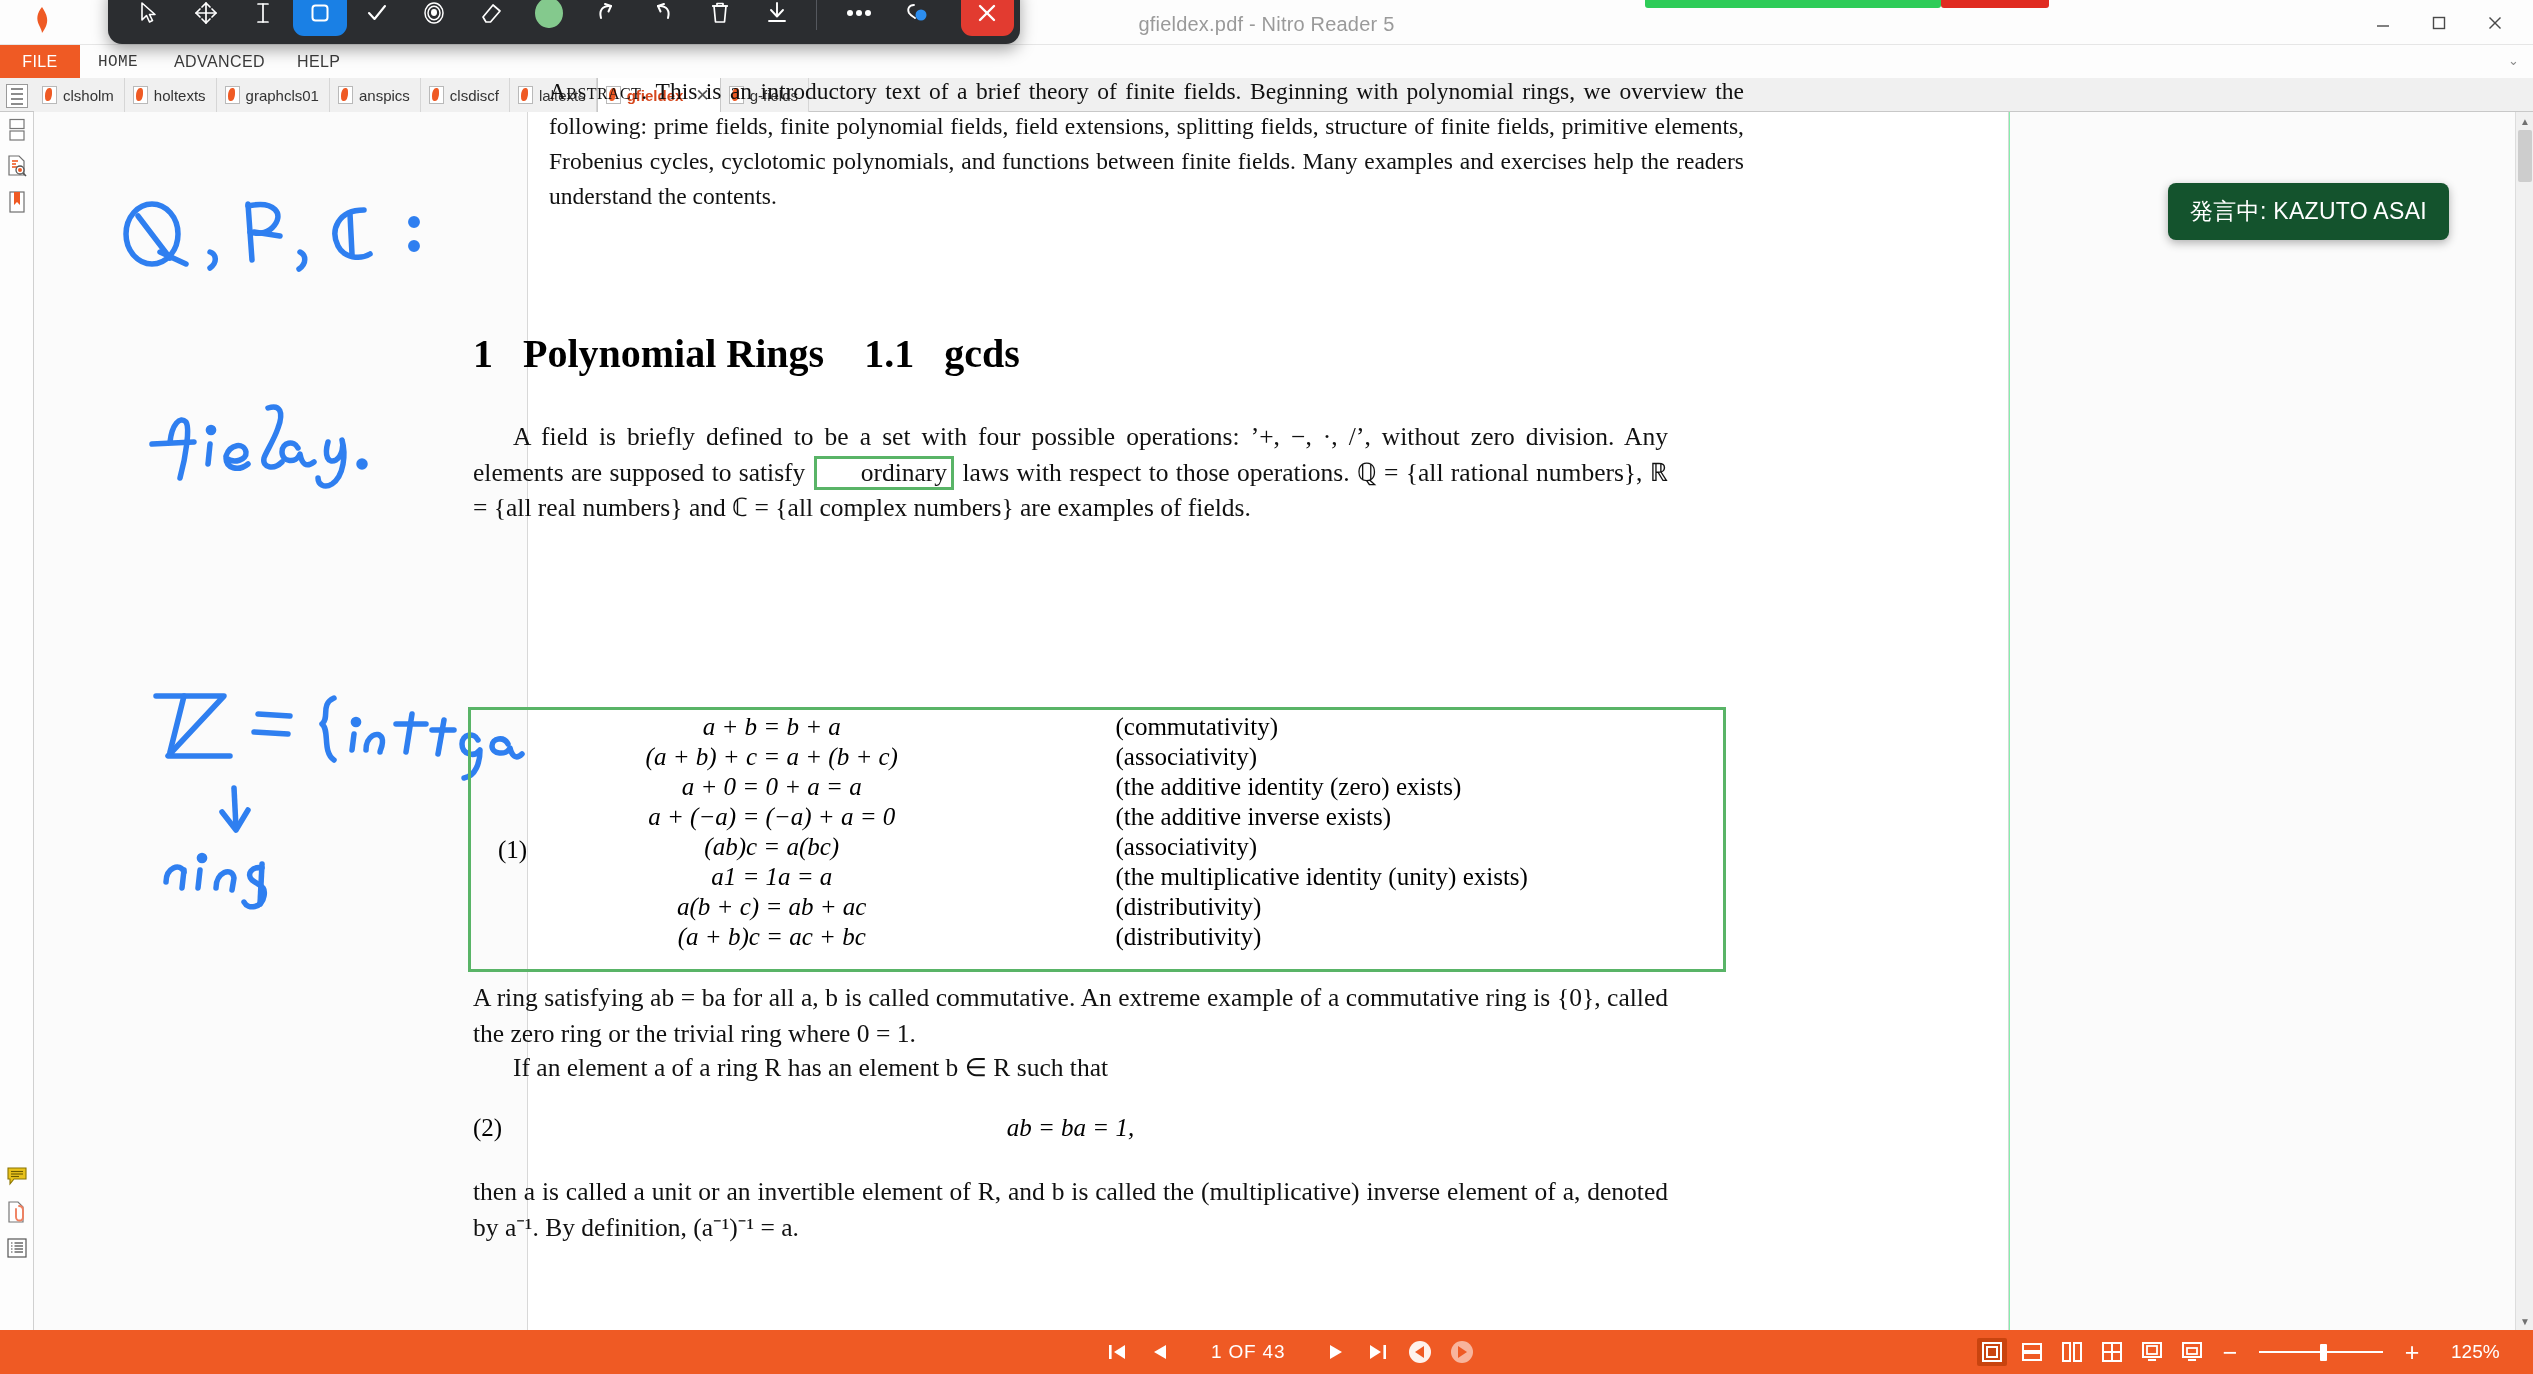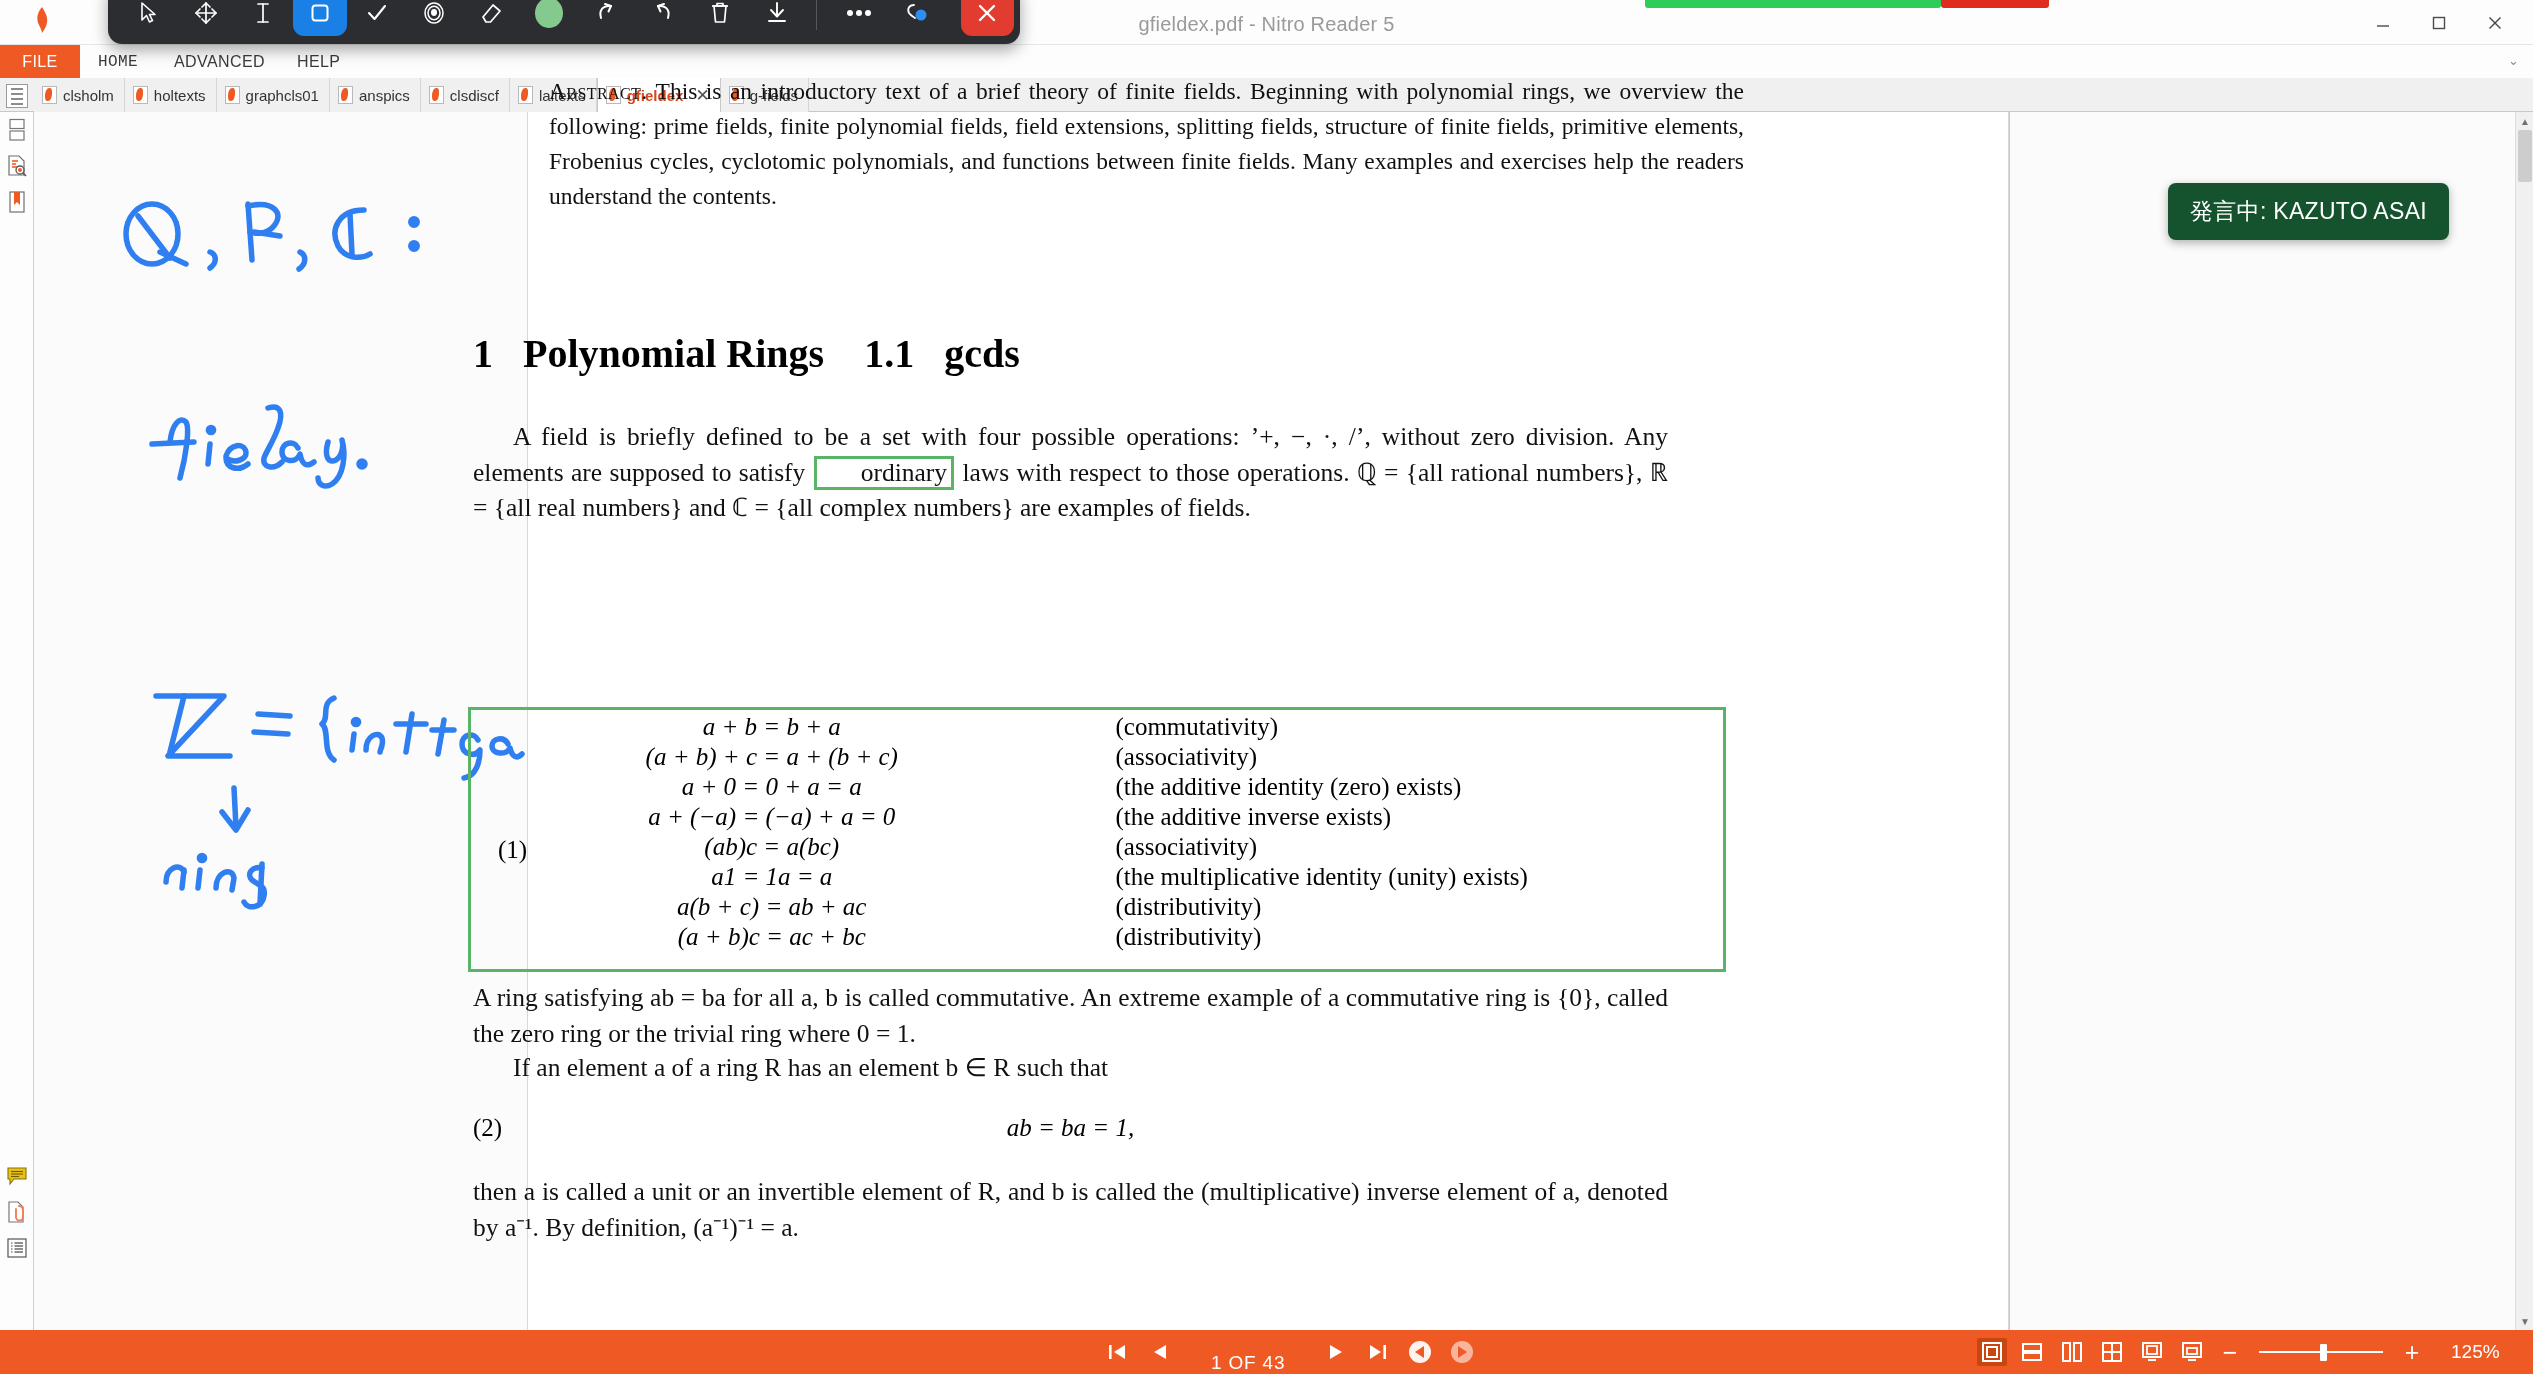--- a/index.html
+++ b/index.html
@@ -238,21 +238,21 @@
     position: absolute; top: 18px; left: 2px; width: 14px; height: 52px;
     background: #cdcdcd; border-radius: 2px;
   }
 
   
   .statusbar {
     position: absolute; left: 0; bottom: 0; width: 2533px; height: 44px;
     background: #ef5a24; color: #fff;
     display: flex; align-items: center;
   }
-  .sb-nav { position: absolute; left: 1105px; top: 0; height: 44px; display: flex; align-items: flex-end; gap: 16px; }
+  .sb-nav { position: absolute; left: 1105px; top: 0; height: 44px; display: flex; align-items: center; gap: 16px; }
   .sb-pageinfo { font-size: 19px; letter-spacing: .8px; margin: 0 22px; }
   .sb-btn { display: flex; align-items: center; justify-content: center; width: 26px; height: 44px; }
   .sb-right { position: absolute; right: 16px; top: 0; height: 44px; display: flex; align-items: center; gap: 10px; }
   .view-ico { width: 30px; height: 28px; display: flex; align-items: center; justify-content: center; border-radius: 2px; }
   .view-ico.active { background: #c9440f; }
   .zoom-minus, .zoom-plus { font-size: 25px; width: 26px; text-align: center; line-height: 1; }
   .zoom-slider { position: relative; width: 124px; height: 24px; display: flex; align-items: center; margin: 0 6px; }
   .zoom-slider .track { width: 124px; height: 2px; background: #fff; }
   .zoom-slider .knob { position: absolute; left: 61px; top: 4px; width: 7px; height: 17px; background: #fff; border-radius: 1px; }
   .zoom-val { font-size: 19px; margin-left: 16px; min-width: 66px; }

